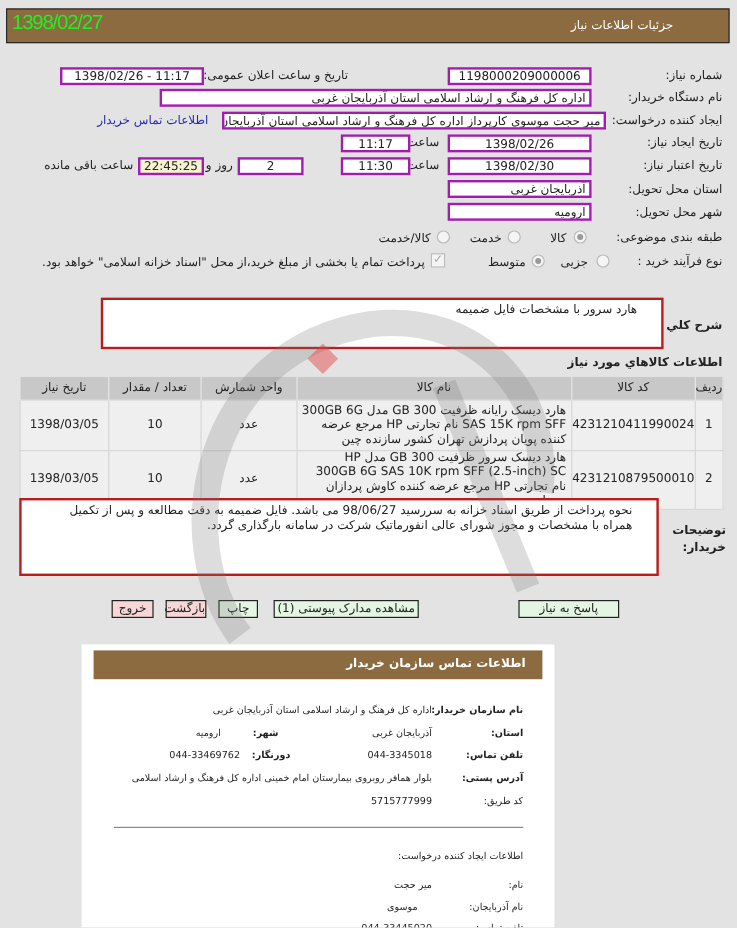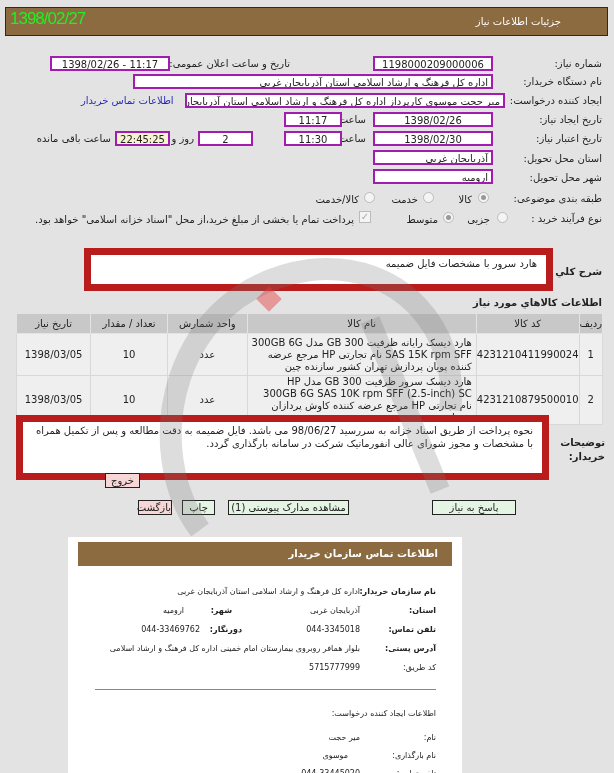--- a/index.html
+++ b/index.html
@@ -35,22 +35,22 @@
   }
   .radio.on::after {
     content: ""; position: absolute; left: 2px; top: 2px; width: 5px; height: 5px;
     border-radius: 50%; background: #999;
   }
   .check {
     width: 12px; height: 12px; border: 1px solid #bbb; background: #f4f4f4;
     color: #aaa; font-size: 10px; line-height: 10px; text-align: center;
   }
   .textarea {
-    background: #fff; border: 7px solid #b91c1c; direction: rtl; text-align: right;
-    padding: 2px 9px; font-size: 10px; line-height: 13px;
+    background: #fff; border: 2px solid #b91c1c; direction: rtl; text-align: right;
+    padding: 2px 20px; font-size: 10px; line-height: 13px;
   }
   .section-title { direction: rtl; font-weight: bold; font-size: 10px; white-space: nowrap; }
   table.items {
     border-collapse: collapse; direction: rtl; font-size: 10px;
   }
   table.items th {
     background: #c8c8c8; font-weight: normal; height: 20px;
     border: 1px solid #e3e3e3; color: #222;
   }
   table.items td {
@@ -164,21 +164,21 @@
   </tbody>
 </table>
 
 <div class="abs section-title" style="right:9px; top:436px; width:50px; white-space:normal; line-height:14px;">توضیحات خریدار:</div>
 <div class="abs textarea" style="left:16px; top:415px; width:533px; height:65px;">نحوه پرداخت از طریق اسناد خزانه به سررسید 98/06/27 می باشد. فایل ضمیمه به دقت مطالعه و پس از تکمیل همراه با مشخصات و مجوز شورای عالی انفورماتیک شرکت در سامانه بارگذاری گردد.</div>
 
 <div class="abs btn green" style="left:432px; top:500px; width:84px;">پاسخ به نیاز</div>
 <div class="abs btn green" style="left:228px; top:500px; width:121px;">مشاهده مدارک پیوستی (1)</div>
 <div class="abs btn green" style="left:182px; top:500px; width:33px;">چاپ</div>
 <div class="abs btn pink" style="left:138px; top:500px; width:34px;">بازگشت</div>
-<div class="abs btn pink" style="left:93px; top:473px; width:35px;margin-left:12px;">خروج</div>
+<div class="abs btn pink" style="left:93px; top:500px; width:35px;">خروج</div>
 
 <div class="abs card">
   <div class="abs card-header">
     <div class="abs card-title">اطلاعات تماس سازمان خریدار</div>
   </div>
   <div class="abs cl b" style="right:26px; top:50px;">نام سازمان خریدار:</div>
   <div class="abs cl" style="right:102px; top:50px;">اداره کل فرهنگ و ارشاد اسلامی استان آذربایجان غربی</div>
 
   <div class="abs cl b" style="right:26px; top:69px;">استان:</div>
   <div class="abs cl" style="right:102px; top:69px;">آذربایجان غربی</div>
@@ -195,21 +195,21 @@
 
   <div class="abs cl" style="right:26px; top:126px;">کد طریق:</div>
   <div class="abs cl" style="right:102px; top:126px;">5715777999</div>
 
   <div class="abs divider" style="left:27px; top:152px; width:341px;"></div>
 
   <div class="abs cl" style="right:26px; top:172px;">اطلاعات ایجاد کننده درخواست:</div>
 
   <div class="abs cl" style="right:26px; top:196px;">نام:</div>
   <div class="abs cl" style="right:102px; top:196px;">میر حجت</div>
-  <div class="abs cl" style="right:26px; top:214px;">نام بارگذاری:</div>
+  <div class="abs cl" style="right:26px; top:214px;">نام آذربایجان:</div>
   <div class="abs cl" style="right:114px; top:214px;">موسوی</div>
   <div class="abs cl" style="right:26px; top:232px;">تلفن تماس:</div>
   <div class="abs cl" style="right:102px; top:232px;">044-33445020</div>
 </div>
 
 <svg class="abs watermark" style="left:140px; top:250px;" width="330" height="290">
   <path d="M60 280 C 0 200, 30 40, 170 20 C 260 10, 320 80, 310 160" fill="none" stroke="rgba(120,120,120,0.25)" stroke-width="22"></path>
   <path d="M230 70 L 300 240" stroke="rgba(120,120,120,0.25)" stroke-width="20"></path>
   <rect x="120" y="40" width="18" height="18" transform="rotate(45 129 49)" fill="rgba(230,60,60,0.45)"></rect>
 </svg>

